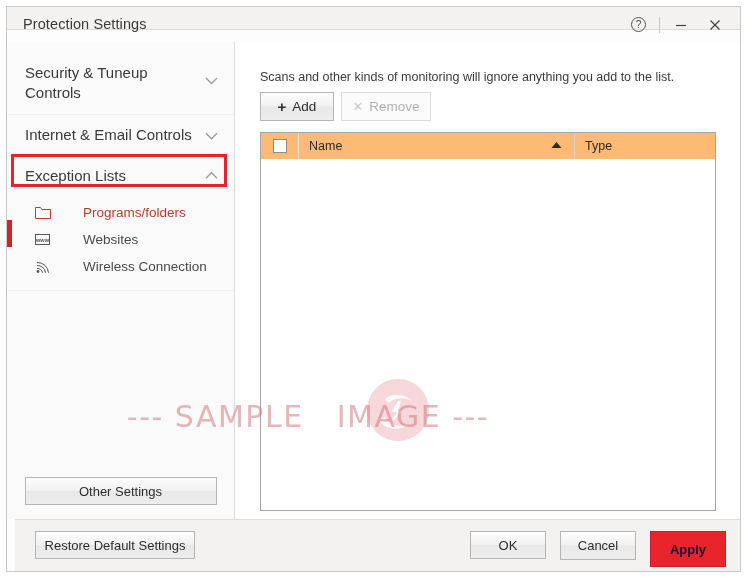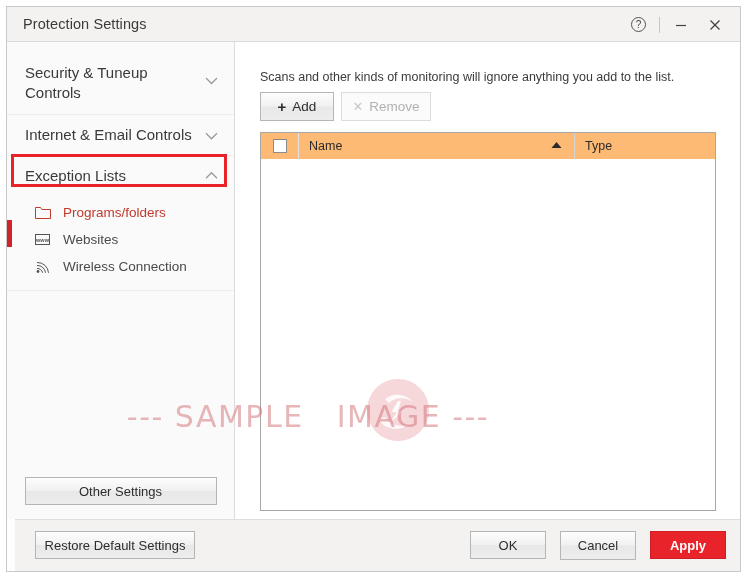--- a/index.html
+++ b/index.html
@@ -27,21 +27,21 @@
     height: 566px;
     border: 1px solid #c9c9c9;
     background: #fdfdfd;
     box-sizing: border-box;
   }
   
   .titlebar {
     position: absolute;
     left: 0; top: 0;
     width: 100%;
-    height: 35px;
+    height: 23px;
     background: #f3f2f1;
     border-bottom: 1px solid #ddd9d6;
     box-sizing: border-box;
   }
   .title-text {
     position: absolute;
     left: 16px;
     top: 9px;
     font-size: 14.5px;
     color: #3a3a3a;
@@ -133,20 +133,21 @@
   }
   .subitem {
     position: relative;
     display: flex;
     align-items: center;
     height: 27px;
     padding-left: 28px;
     font-size: 13.5px;
     color: #4a4a4a;
     cursor: default;
+    gap: 20px;
   }
   .subitem .si-icon {
     width: 22px;
     display: flex;
     align-items: center;
     justify-content: flex-start;
     margin-right: 6px;
     color: #555;
   }
   .subitem.active {
@@ -290,24 +291,24 @@
     position: absolute;
     right: 14px;
     top: 11px;
     display: flex;
     gap: 14px;
   }
   #ok-btn { width: 76px; height: 28px; }
   #cancel-btn { width: 76px; height: 29px; }
   #apply-btn {
     width: 76px;
-    height: 28px;
+    height: 36px;
     background: #e8232a;
     border: 1px solid #cf1e25;
-    color: #ffffff;
+    color: #0f172a;
     font-weight: bold;
     font-size: 13px;
   }
 
   
   .watermark {
     position: absolute;
     left: 0;
     top: 0;
     width: 749px;

